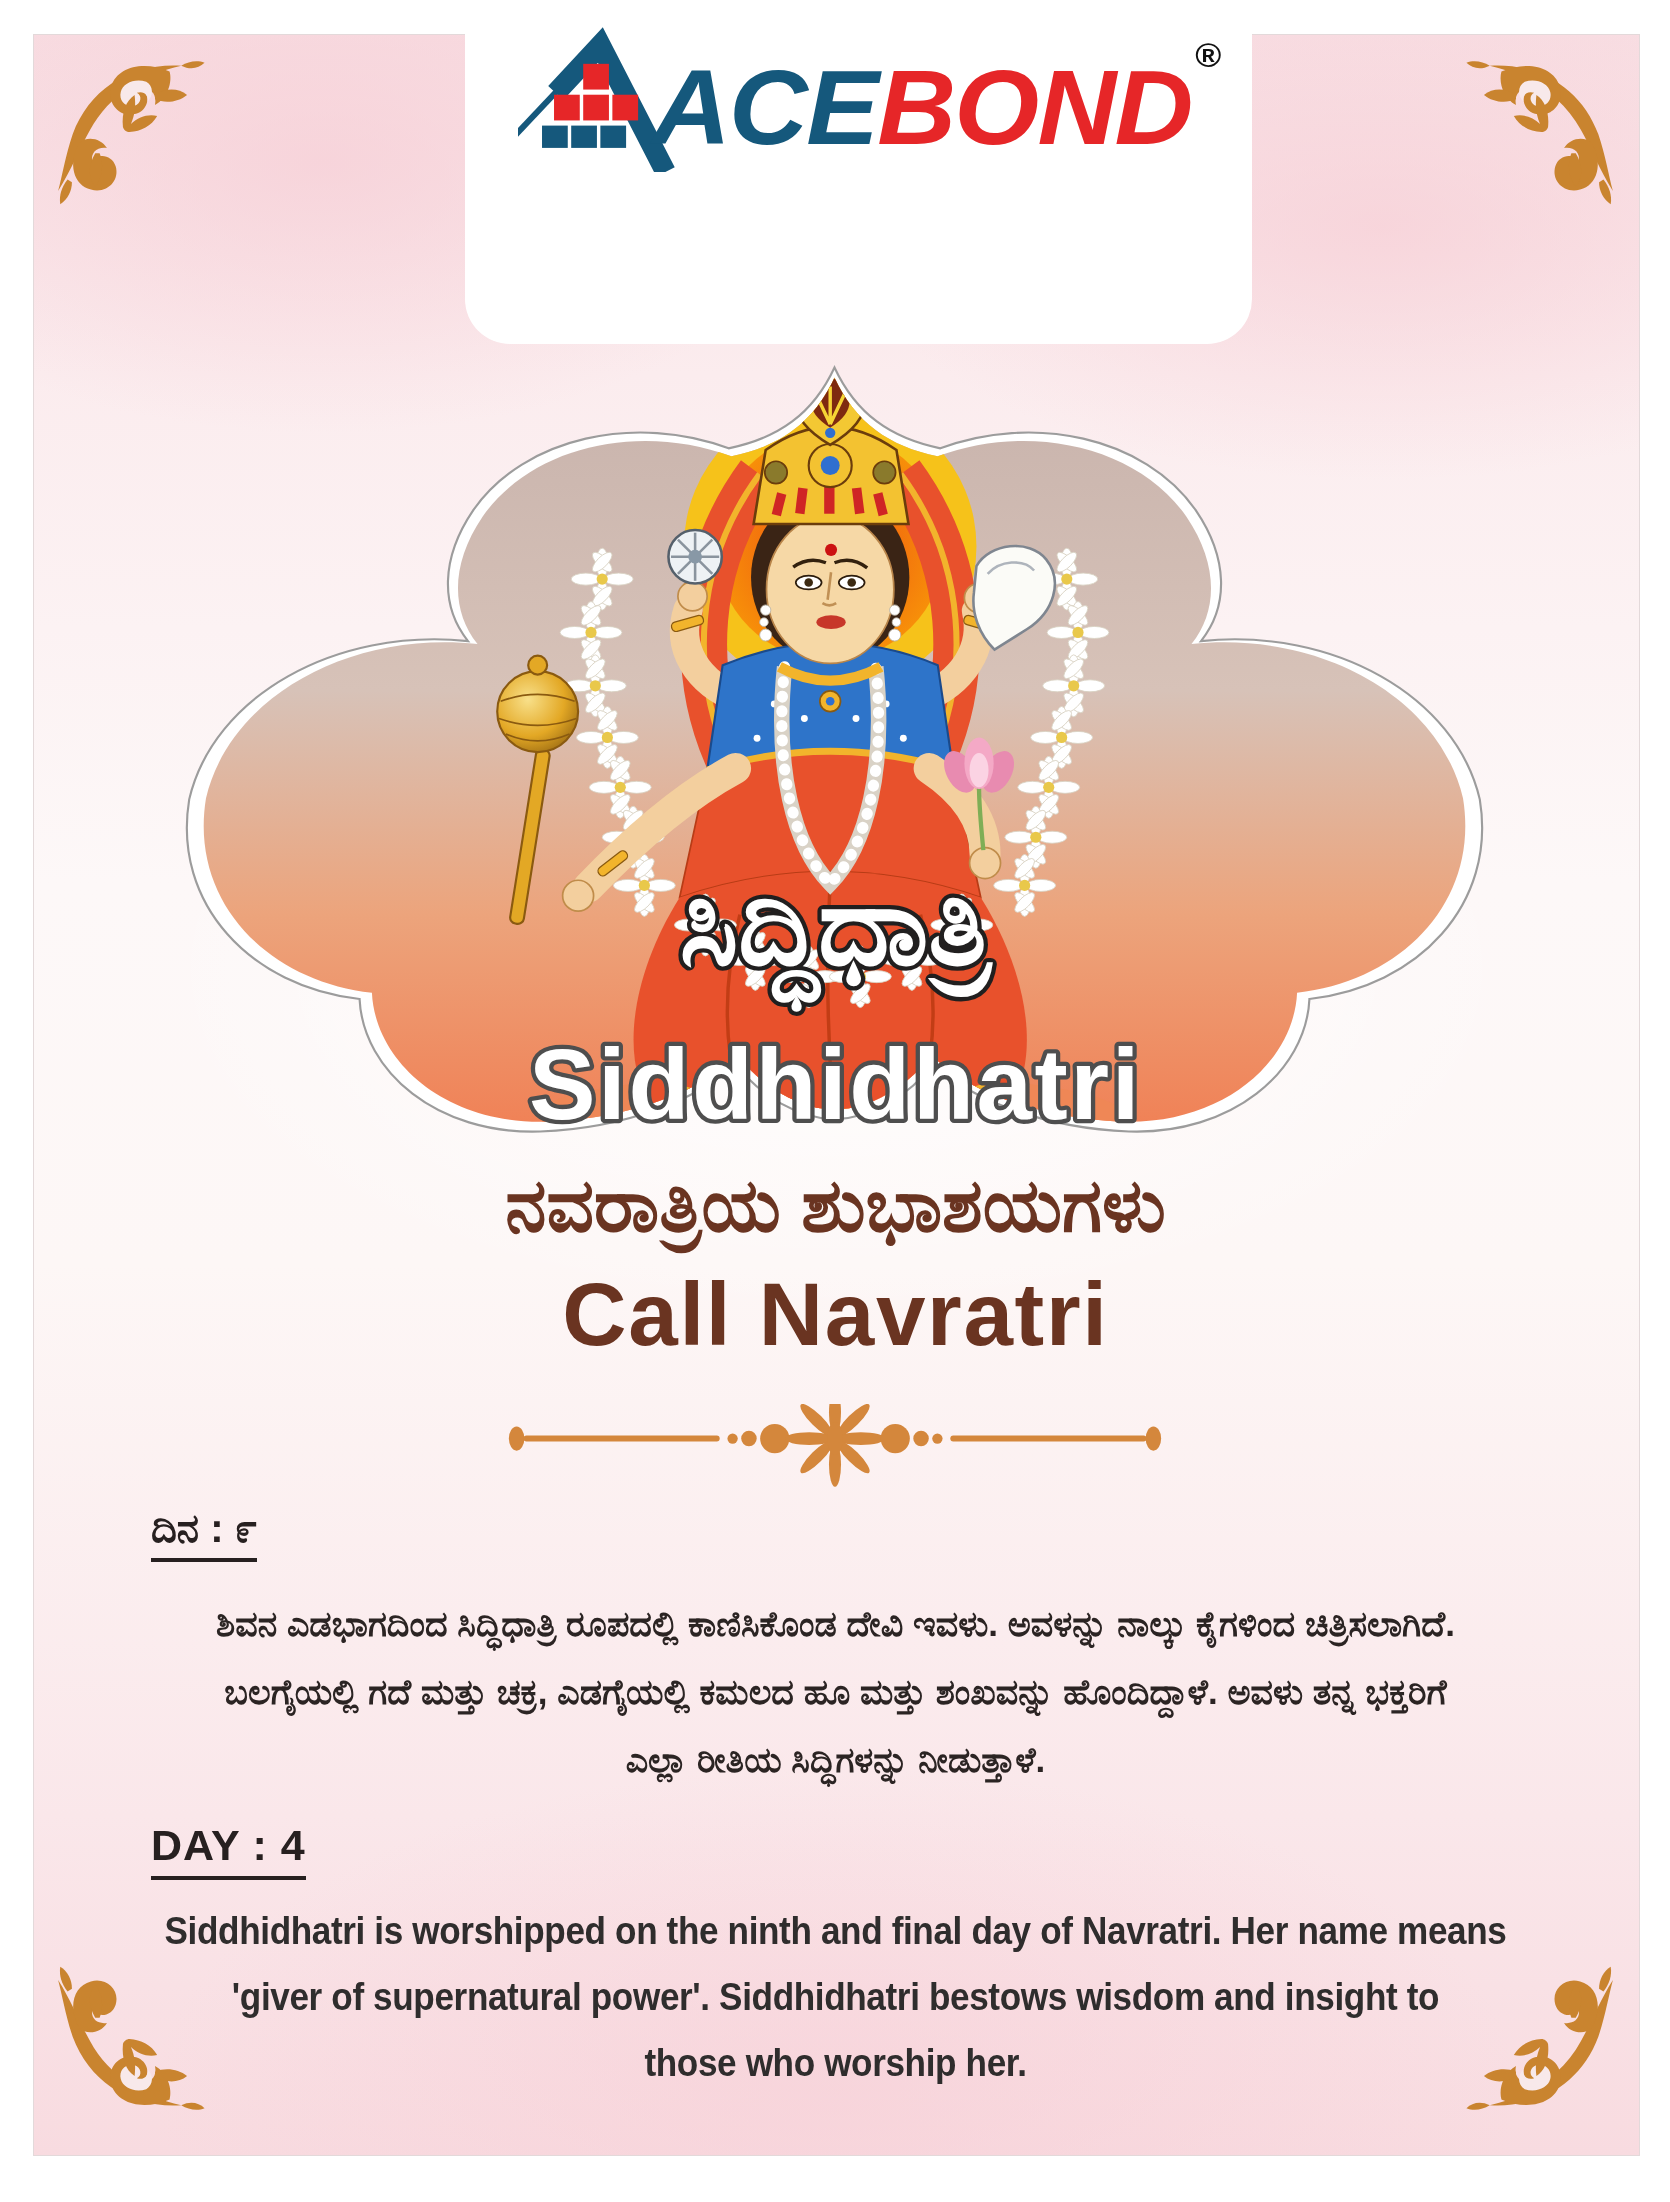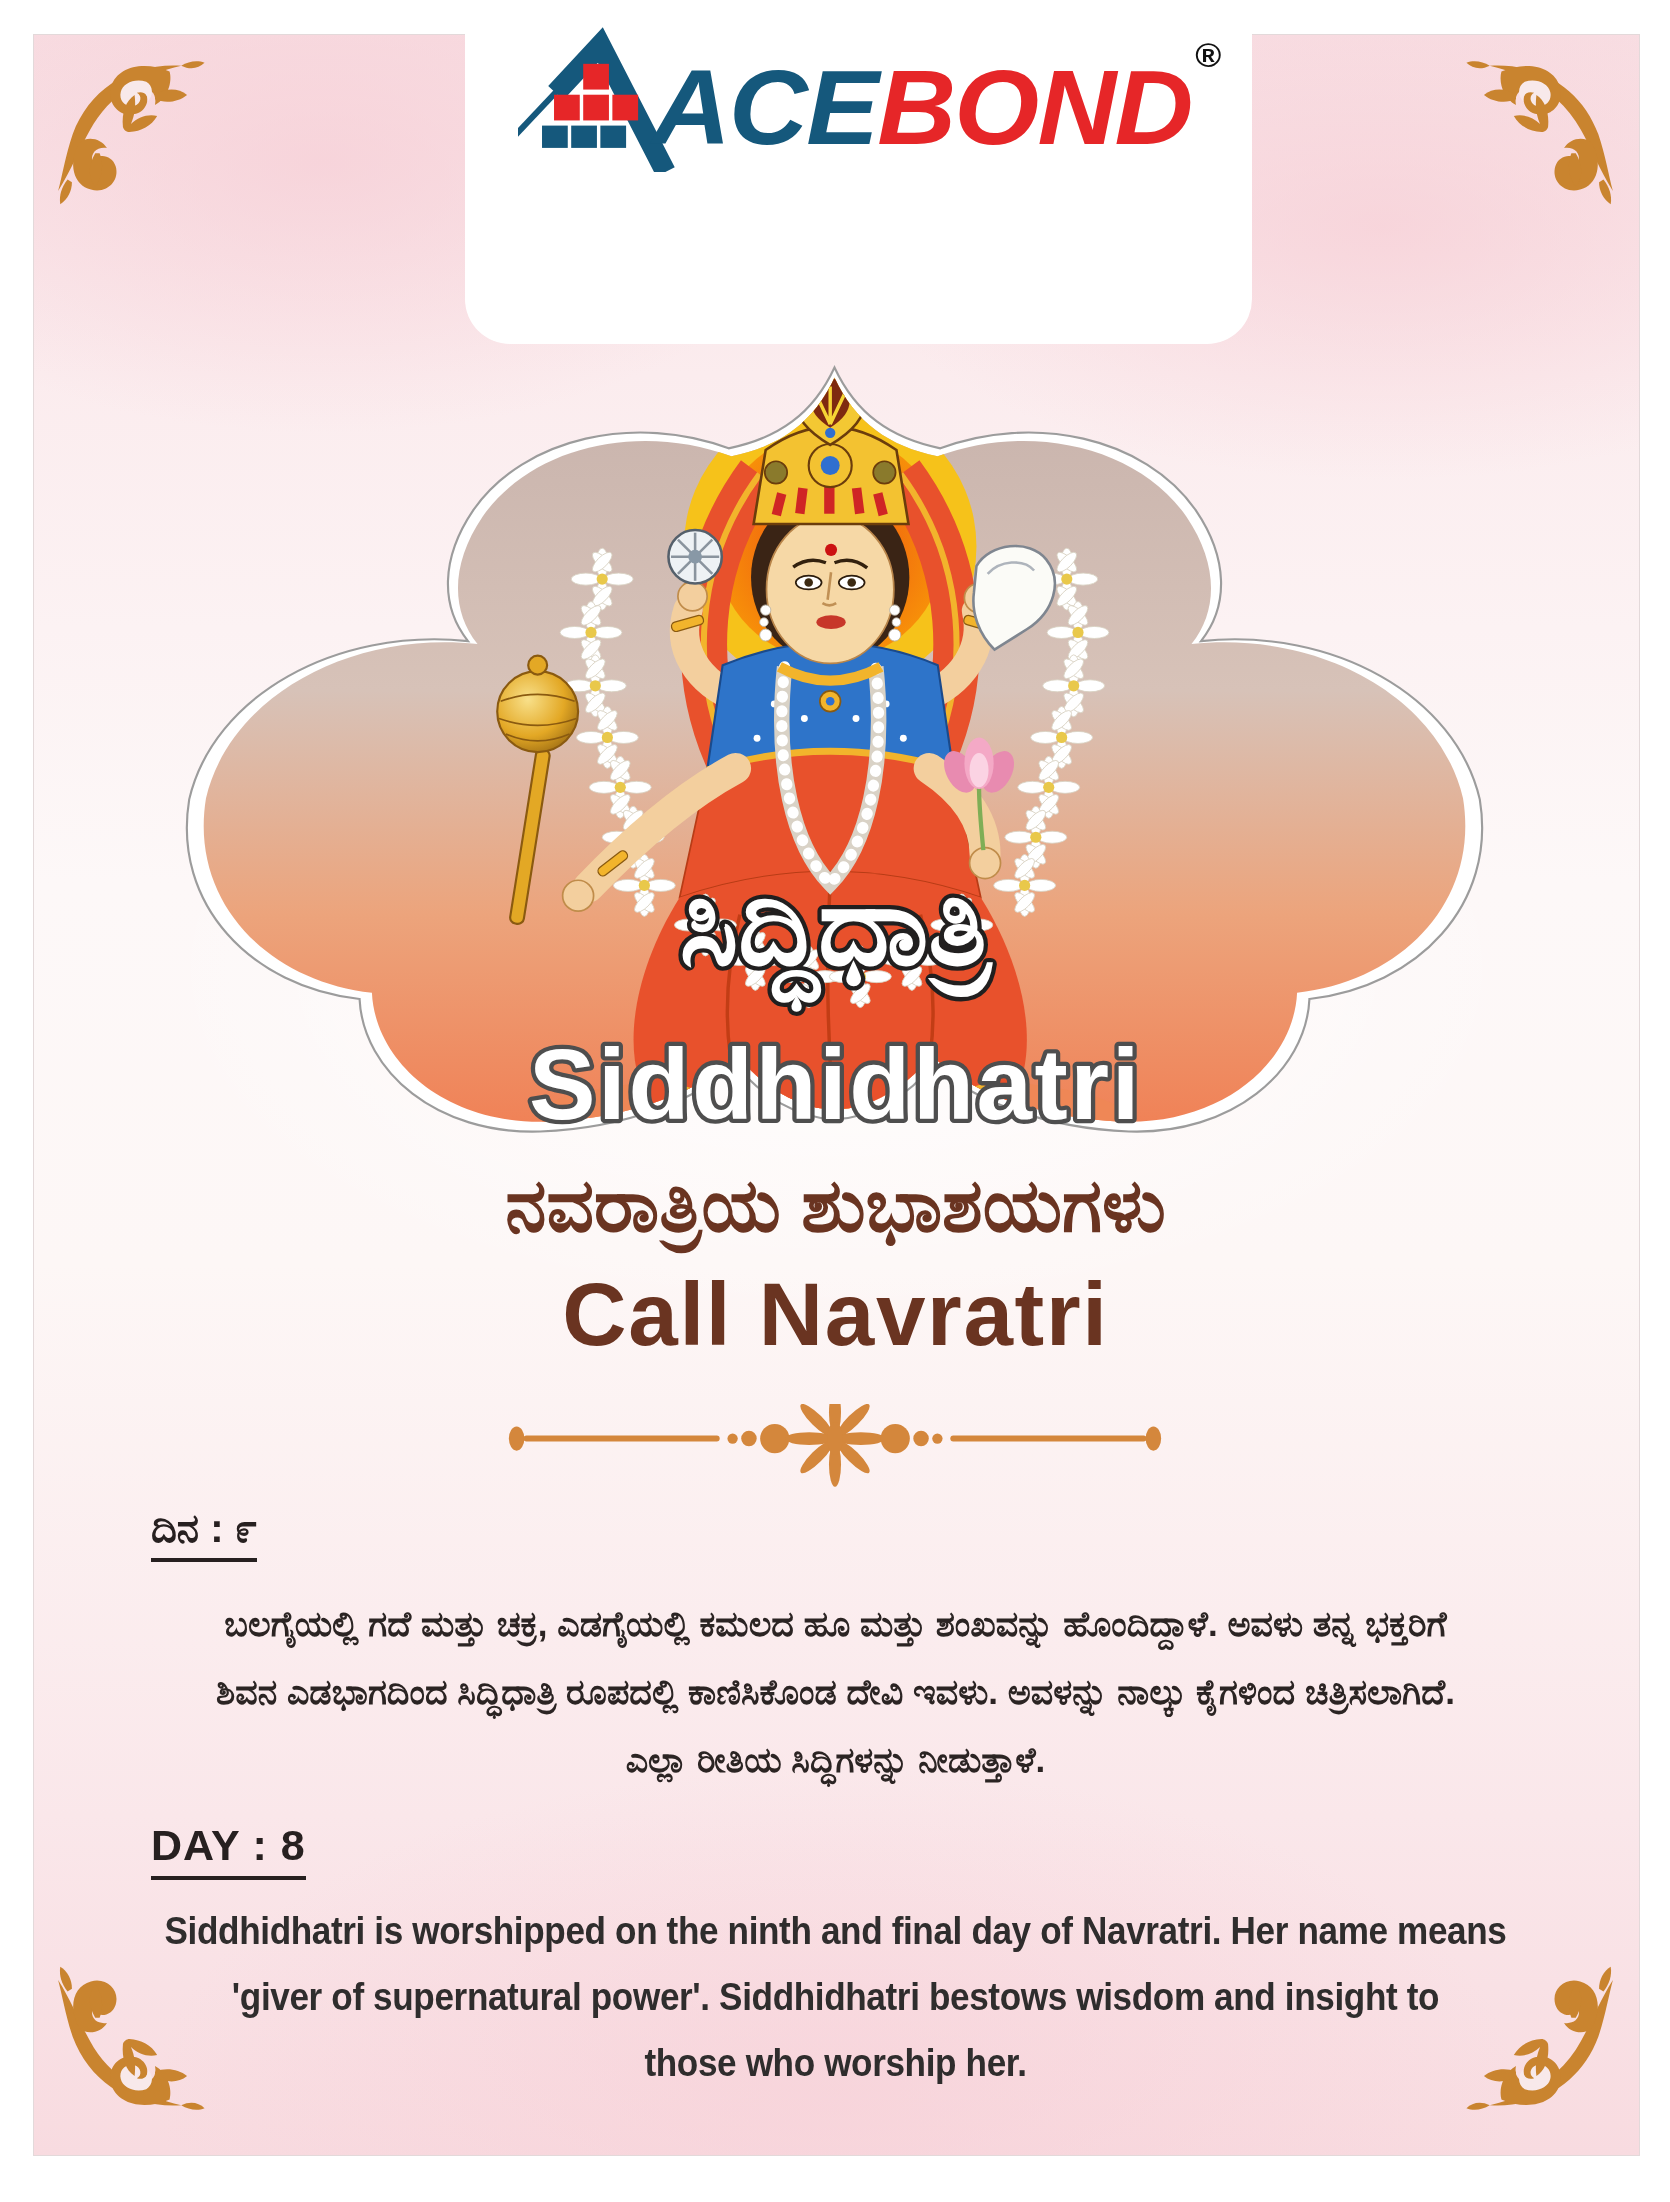--- a/index.html
+++ b/index.html
@@ -404,27 +404,27 @@
       <rect x="514" y="36.5" width="228" height="7" rx="3.5"></rect>
       <ellipse cx="750" cy="40" rx="9" ry="14"></ellipse>
     </g>
   </svg>
 
   <div class="day-heading day-kn">
     <span class="u">ದಿನ : ೯</span>
   </div>
 
   <div class="para para-kn">
+    <div class="line">ಶಿವನ ಎಡಭಾಗದಿಂದ ಸಿದ್ಧಿಧಾತ್ರಿ ರೂಪದಲ್ಲಿ ಕಾಣಿಸಿಕೊಂಡ ದೇವಿ ಇವಳು. ಅವಳನ್ನು ನಾಲ್ಕು ಕೈಗಳಿಂದ ಚಿತ್ರಿಸಲಾಗಿದೆ.</div>
     <div class="line">ಬಲಗೈಯಲ್ಲಿ ಗದೆ ಮತ್ತು ಚಕ್ರ, ಎಡಗೈಯಲ್ಲಿ ಕಮಲದ ಹೂ ಮತ್ತು ಶಂಖವನ್ನು ಹೊಂದಿದ್ದಾಳೆ. ಅವಳು ತನ್ನ ಭಕ್ತರಿಗೆ</div>
-    <div class="line">ಶಿವನ ಎಡಭಾಗದಿಂದ ಸಿದ್ಧಿಧಾತ್ರಿ ರೂಪದಲ್ಲಿ ಕಾಣಿಸಿಕೊಂಡ ದೇವಿ ಇವಳು. ಅವಳನ್ನು ನಾಲ್ಕು ಕೈಗಳಿಂದ ಚಿತ್ರಿಸಲಾಗಿದೆ.</div>
     <div class="line">ಎಲ್ಲಾ ರೀತಿಯ ಸಿದ್ಧಿಗಳನ್ನು ನೀಡುತ್ತಾಳೆ.</div>
   </div>
 
   <div class="day-heading day-en">
-    <span class="u">DAY : 8</span>
+    <span class="u">DAY : 4</span>
   </div>
 
   <div class="para para-en">
     <div class="line">Siddhidhatri is worshipped on the ninth and final day of Navratri. Her name means</div>
     <div class="line">'giver of supernatural power'. Siddhidhatri bestows wisdom and insight to</div>
     <div class="line">those who worship her.</div>
   </div>
 
 
 </div>

